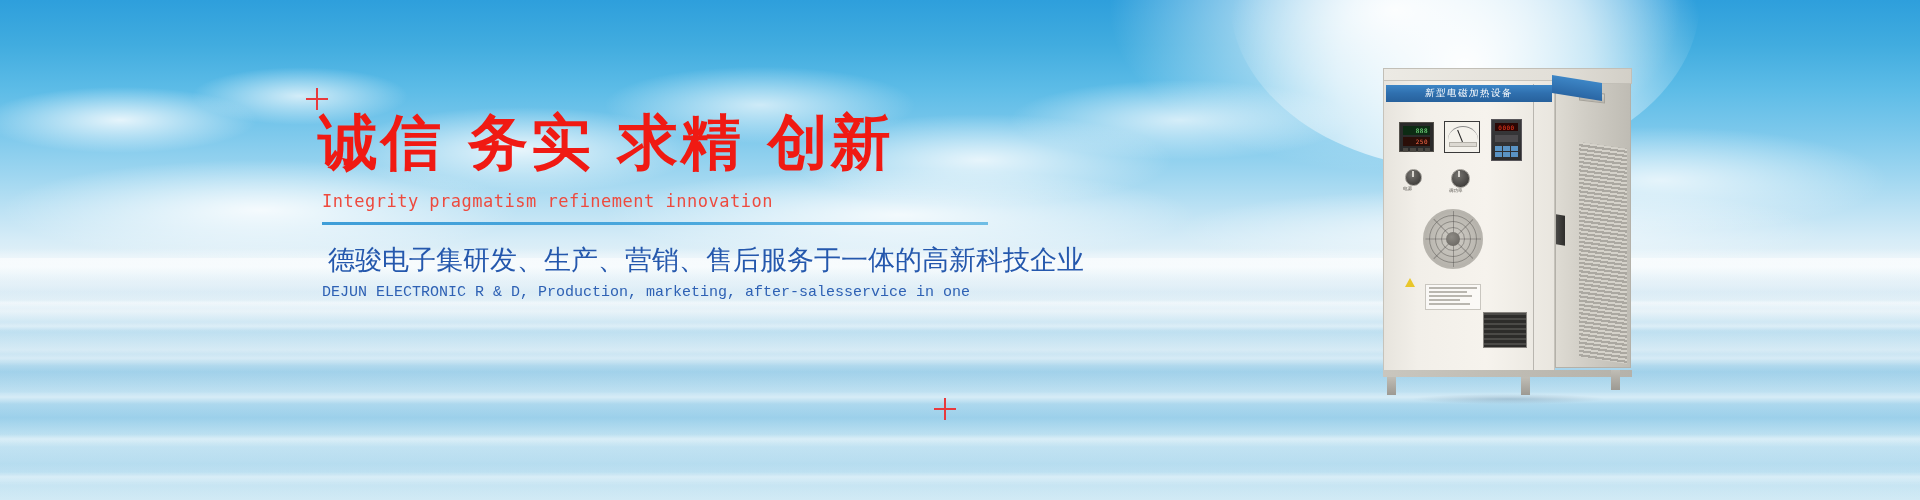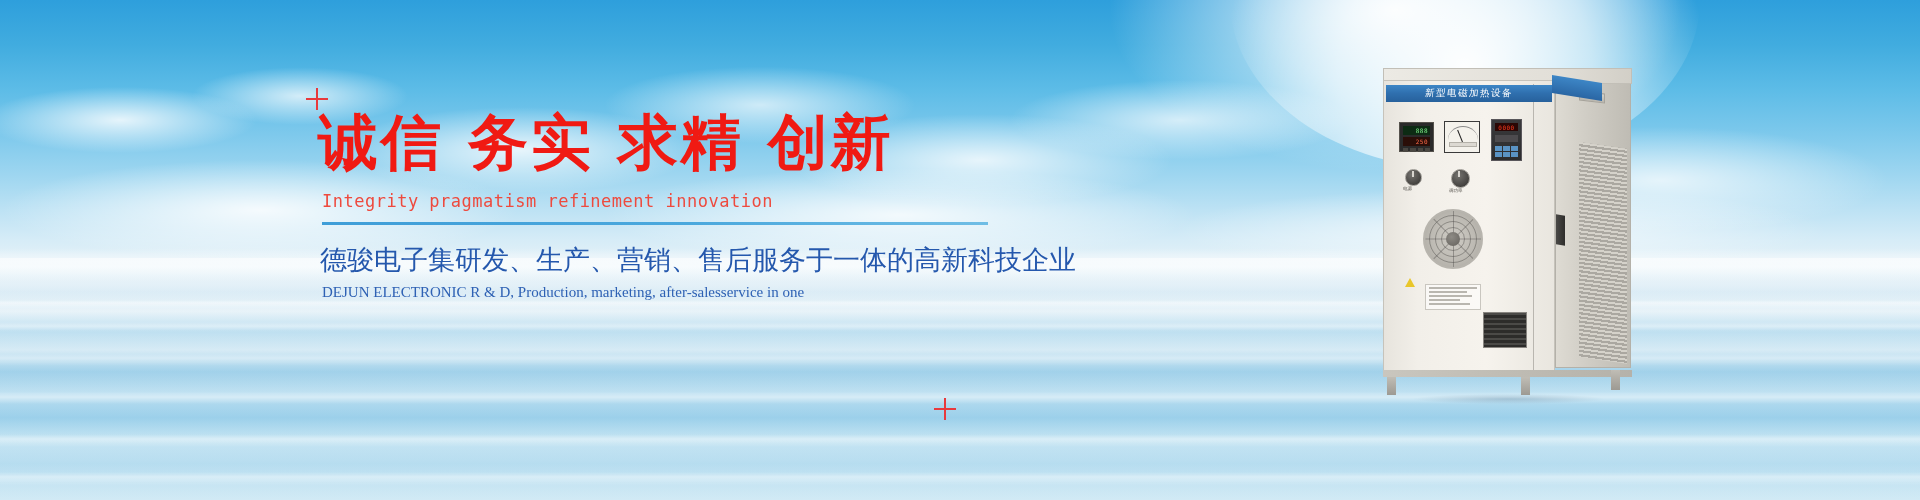--- a/index.html
+++ b/index.html
@@ -190,34 +190,34 @@
     position: absolute;
     left: 4px;
     top: 134px;
     width: 666px;
     height: 3px;
     background: linear-gradient(to right, #3f9ed8 0%, #4aa8dd 55%, #6fbde5 100%);
   }
 
   .subhead-cn {
     position: absolute;
-    left: 2px;
+    left: 10px;
     top: 154px;
     font-family: Liberation Mono, monospace;
     font-size: 27px;
     color: #2558ad;
     letter-spacing: 0px;
     white-space: nowrap;
   }
 
   .subhead-en {
     position: absolute;
     left: 4px;
     top: 192px;
-    font-family: Liberation Serif, serif;
+    font-family: Liberation Mono, monospace;
     font-size: 15px;
     color: #2e61b4;
     line-height: 25px;
     width: 680px;
   }
   .subhead-en span { display: block; white-space: nowrap; }
 
   
   .machine {
     position: absolute;

